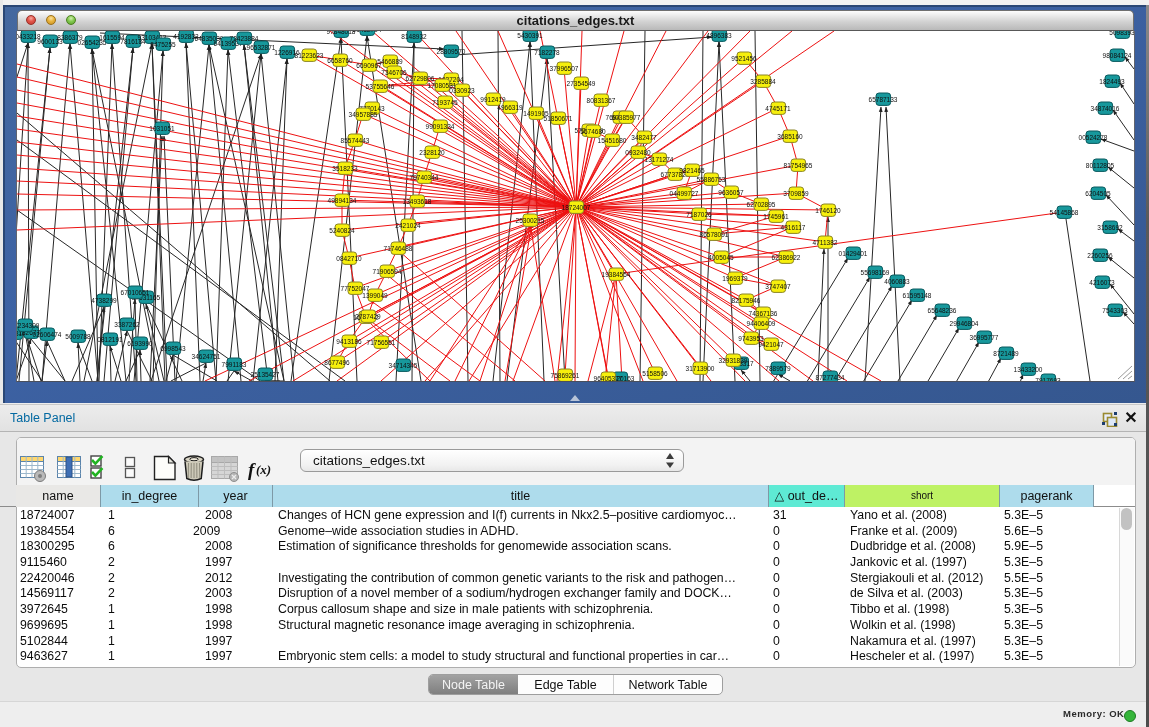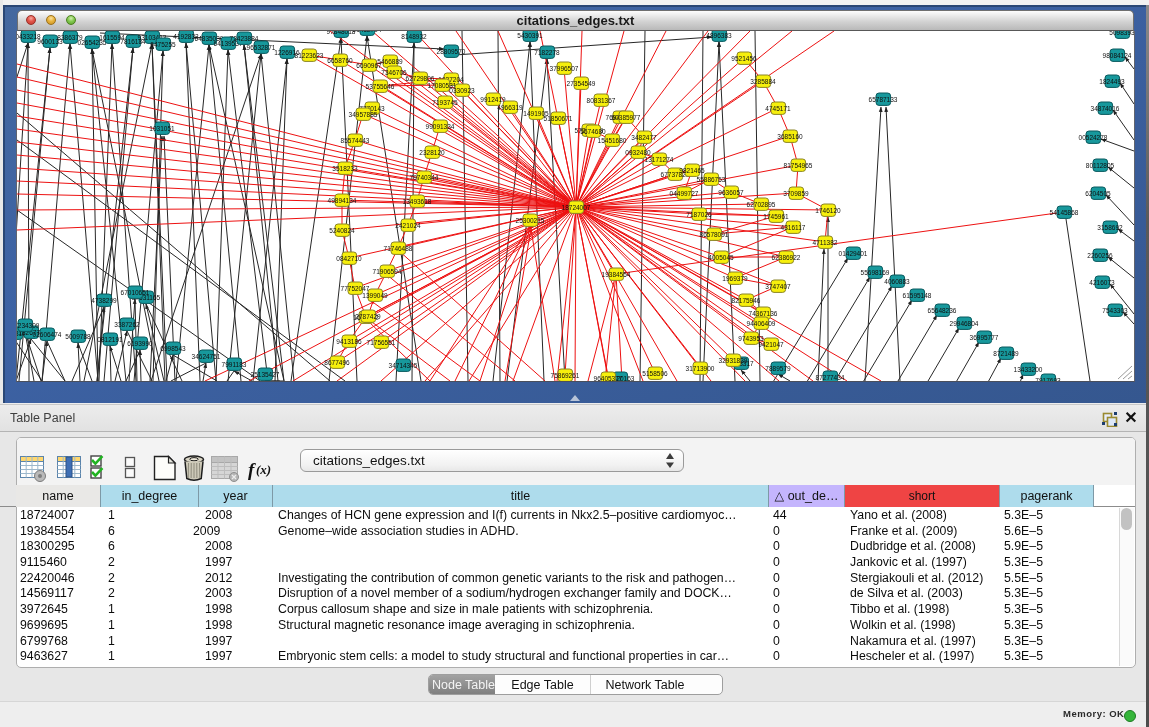--- a/index.html
+++ b/index.html
@@ -929,21 +929,21 @@
     </g>
 </svg>
 
 <svg class="abs" width="16" height="15" style="left:1117px;top:365px">
     <path d="M15 1 L1 14 M15 6 L6 14 M15 11 L11 14" stroke="#9a9a9a" stroke-width="1" fill="none"></path>
   </svg>
 
 <div class="abs" style="left:570px;top:395px;width:10px;height:6px;background:#b8c4d8;clip-path:polygon(50% 0,100% 100%,0 100%)"></div>
 
 <div class="abs" style="left:0;top:404px;width:1146px;height:28px;background:linear-gradient(#ececec,#e2e2e2);border-top:1px solid #c9c9c9;border-bottom:1px solid #b4b4b4"></div>
-<div class="abs" style="left:10px;top:404px;height:28px;line-height:28px;font-size:12.5px;color:#404040">Table Panel</div>
+<div class="abs" style="left:10px;top:404px;height:28px;line-height:28px;font-size:12.5px;color:#0369a1">Table Panel</div>
 <svg class="abs" width="16" height="16" style="left:1102px;top:411px">
 <rect x="1.5" y="2.5" width="8" height="8" fill="#e8eefb" stroke="#9a8a30" stroke-width="1.6"></rect>
 <rect x="5.5" y="6.5" width="9" height="9" fill="#dde8f8" stroke="#9a8a30" stroke-width="1.6"></rect>
 <rect x="12" y="1" width="3" height="3" fill="#1c3d6e"></rect>
     <rect x="0" y="11" width="3" height="3" fill="#1c3d6e"></rect>
     <rect x="12" y="12" width="3" height="3" fill="#1c3d6e"></rect>
 </svg>
 <div class="abs" style="left:1122px;top:409px;width:18px;height:18px;font-size:16px;font-weight:bold;color:#111;text-align:center;line-height:18px">✕</div>
 
 <div class="abs" style="left:0;top:432px;width:1146px;height:295px;background:#e7e7e7"></div>
@@ -1007,43 +1007,44 @@
       <path d="M5 0 L9 6 L1 6 z" fill="#3c3c3c"></path>
       <path d="M5 15 L9 9.5 L1 9.5 z" fill="#3c3c3c"></path>
     </svg>
 </div>
 
 <div class="abs" style="left:0;top:485px;width:1135px;height:22px;border-bottom:1px solid #8c8c8c">
 <div style="position:absolute;left:16px;width:85px;top:0;height:22px;background:#e9e8e6;border-right:1px solid #7e99a6;box-sizing:border-box;text-align:center;line-height:22px;font-size:12.5px;color:#111">name</div>
 <div style="position:absolute;left:101px;width:98px;top:0;height:22px;background:#aedcec;border-right:1px solid #7e99a6;box-sizing:border-box;text-align:center;line-height:22px;font-size:12.5px;color:#111">in_degree</div>
 <div style="position:absolute;left:199px;width:74px;top:0;height:22px;background:#aedcec;border-right:1px solid #7e99a6;box-sizing:border-box;text-align:center;line-height:22px;font-size:12.5px;color:#111">year</div>
 <div style="position:absolute;left:273px;width:496px;top:0;height:22px;background:#aedcec;border-right:1px solid #7e99a6;box-sizing:border-box;text-align:center;line-height:22px;font-size:12.5px;color:#111">title</div>
-<div style="position:absolute;left:769px;width:76px;top:0;height:22px;background:#c4b5fd;border-right:1px solid #7e99a6;box-sizing:border-box;text-align:center;line-height:22px;font-size:12.5px;color:#111">△ out_de…</div>
-<div style="position:absolute;left:845px;width:155px;top:0;height:22px;background:#ef4444;border-right:1px solid #7e99a6;box-sizing:border-box;text-align:center;line-height:22px;font-size:12px;color:#111">short</div>
+<div style="position:absolute;left:769px;width:76px;top:0;height:22px;background:#5eead4;border-right:1px solid #7e99a6;box-sizing:border-box;text-align:center;line-height:22px;font-size:12.5px;color:#111">△ out_de…</div>
+<div style="position:absolute;left:845px;width:155px;top:0;height:22px;background:#bef264;border-right:1px solid #7e99a6;box-sizing:border-box;text-align:center;line-height:22px;font-size:10px;color:#111">short</div>
 <div style="position:absolute;left:1000px;width:94px;top:0;height:22px;background:#aedcec;border-right:1px solid #7e99a6;box-sizing:border-box;text-align:center;line-height:22px;font-size:12.5px;color:#111">pagerank</div>
 </div>
 
 <div class="abs" style="left:0;top:508px;width:1136px;height:160px;font-size:12.3px;color:#0c0c0c">
 <div style="position:absolute;left:20px;top:0px;height:16px;white-space:nowrap">18724007</div>
     <div style="position:absolute;left:108px;top:0px;height:16px;white-space:nowrap">1</div>
     <div style="position:absolute;left:205px;top:0px;height:16px;white-space:nowrap">2008</div>
     <div style="position:absolute;left:278px;top:0px;height:16px;white-space:nowrap">Changes of HCN gene expression and I(f) currents in Nkx2.5–positive cardiomyoc…</div>
-    <div style="position:absolute;left:773px;top:0px;height:16px;white-space:nowrap">44</div>
+    <div style="position:absolute;left:773px;top:0px;height:16px;white-space:nowrap">31</div>
     <div style="position:absolute;left:850px;top:0px;height:16px;white-space:nowrap">Yano et al. (2008)</div>
     <div style="position:absolute;left:1004px;top:0px;height:16px;white-space:nowrap">5.3E–5</div>
 <div style="position:absolute;left:20px;top:16px;height:16px;white-space:nowrap">19384554</div>
     <div style="position:absolute;left:108px;top:16px;height:16px;white-space:nowrap">6</div>
     <div style="position:absolute;left:193px;top:16px;height:16px;white-space:nowrap">2009</div>
     <div style="position:absolute;left:278px;top:16px;height:16px;white-space:nowrap">Genome–wide association studies in ADHD.</div>
     <div style="position:absolute;left:773px;top:16px;height:16px;white-space:nowrap">0</div>
     <div style="position:absolute;left:850px;top:16px;height:16px;white-space:nowrap">Franke et al. (2009)</div>
     <div style="position:absolute;left:1004px;top:16px;height:16px;white-space:nowrap">5.6E–5</div>
 <div style="position:absolute;left:20px;top:31px;height:16px;white-space:nowrap">18300295</div>
     <div style="position:absolute;left:108px;top:31px;height:16px;white-space:nowrap">6</div>
     <div style="position:absolute;left:205px;top:31px;height:16px;white-space:nowrap">2008</div>
+    <div style="position:absolute;left:278px;top:31px;height:16px;white-space:nowrap">Estimation of significance thresholds for genomewide association scans.</div>
     <div style="position:absolute;left:773px;top:31px;height:16px;white-space:nowrap">0</div>
     <div style="position:absolute;left:850px;top:31px;height:16px;white-space:nowrap">Dudbridge et al. (2008)</div>
     <div style="position:absolute;left:1004px;top:31px;height:16px;white-space:nowrap">5.9E–5</div>
 <div style="position:absolute;left:20px;top:47px;height:16px;white-space:nowrap">9115460</div>
     <div style="position:absolute;left:108px;top:47px;height:16px;white-space:nowrap">2</div>
     <div style="position:absolute;left:205px;top:47px;height:16px;white-space:nowrap">1997</div>
     <div style="position:absolute;left:773px;top:47px;height:16px;white-space:nowrap">0</div>
     <div style="position:absolute;left:850px;top:47px;height:16px;white-space:nowrap">Jankovic et al. (1997)</div>
     <div style="position:absolute;left:1004px;top:47px;height:16px;white-space:nowrap">5.3E–5</div>
 <div style="position:absolute;left:20px;top:63px;height:16px;white-space:nowrap">22420046</div>
@@ -1067,39 +1068,39 @@
     <div style="position:absolute;left:773px;top:94px;height:16px;white-space:nowrap">0</div>
     <div style="position:absolute;left:850px;top:94px;height:16px;white-space:nowrap">Tibbo et al. (1998)</div>
     <div style="position:absolute;left:1004px;top:94px;height:16px;white-space:nowrap">5.3E–5</div>
 <div style="position:absolute;left:20px;top:110px;height:16px;white-space:nowrap">9699695</div>
     <div style="position:absolute;left:108px;top:110px;height:16px;white-space:nowrap">1</div>
     <div style="position:absolute;left:205px;top:110px;height:16px;white-space:nowrap">1998</div>
     <div style="position:absolute;left:278px;top:110px;height:16px;white-space:nowrap">Structural magnetic resonance image averaging in schizophrenia.</div>
     <div style="position:absolute;left:773px;top:110px;height:16px;white-space:nowrap">0</div>
     <div style="position:absolute;left:850px;top:110px;height:16px;white-space:nowrap">Wolkin et al. (1998)</div>
     <div style="position:absolute;left:1004px;top:110px;height:16px;white-space:nowrap">5.3E–5</div>
-<div style="position:absolute;left:20px;top:126px;height:16px;white-space:nowrap">6799768</div>
+<div style="position:absolute;left:20px;top:126px;height:16px;white-space:nowrap">5102844</div>
     <div style="position:absolute;left:108px;top:126px;height:16px;white-space:nowrap">1</div>
     <div style="position:absolute;left:205px;top:126px;height:16px;white-space:nowrap">1997</div>
     <div style="position:absolute;left:773px;top:126px;height:16px;white-space:nowrap">0</div>
     <div style="position:absolute;left:850px;top:126px;height:16px;white-space:nowrap">Nakamura et al. (1997)</div>
     <div style="position:absolute;left:1004px;top:126px;height:16px;white-space:nowrap">5.3E–5</div>
 <div style="position:absolute;left:20px;top:141px;height:16px;white-space:nowrap">9463627</div>
     <div style="position:absolute;left:108px;top:141px;height:16px;white-space:nowrap">1</div>
     <div style="position:absolute;left:205px;top:141px;height:16px;white-space:nowrap">1997</div>
     <div style="position:absolute;left:278px;top:141px;height:16px;white-space:nowrap">Embryonic stem cells: a model to study structural and functional properties in car…</div>
     <div style="position:absolute;left:773px;top:141px;height:16px;white-space:nowrap">0</div>
     <div style="position:absolute;left:850px;top:141px;height:16px;white-space:nowrap">Hescheler et al. (1997)</div>
     <div style="position:absolute;left:1004px;top:141px;height:16px;white-space:nowrap">5.3E–5</div>
 </div>
 
 <div class="abs" style="left:1119px;top:508px;width:15px;height:158px;background:#fafafa;border-left:1px solid #d8d8d8"></div>
 <div class="abs" style="left:1121px;top:508px;width:11px;height:22px;background:#c2c2c2;border-radius:6px"></div>
 
 <div class="abs" style="left:428px;top:674px;width:295px;height:21px;border:1px solid #9e9e9e;border-radius:5px;background:#fdfdfd;overflow:hidden;display:flex">
-<div style="width:66px;background:linear-gradient(#a2a2a2,#7f7f7f);color:#f4f4f4;text-align:right;line-height:21px;font-size:12.5px">Node Table</div>
+<div style="width:89px;background:linear-gradient(#a2a2a2,#7f7f7f);color:#f4f4f4;text-align:center;line-height:21px;font-size:12.5px">Node Table</div>
 <div style="width:96px;color:#111;text-align:center;line-height:21px;font-size:12.5px;border-right:1px solid #cfcfcf">Edge Table</div>
 <div style="width:108px;color:#111;text-align:center;line-height:21px;font-size:12.5px">Network Table</div>
 </div>
 
 <div class="abs" style="left:0;top:701px;width:1146px;height:26px;background:#eeeeee;border-top:1px solid #d6d6d6"></div>
 <div class="abs" style="left:1063px;top:701px;height:42px;line-height:26px;font-size:9.5px;font-weight:bold;color:#2a2a2a;letter-spacing:0.5px">Memory: OK</div>
 <div class="abs" style="left:1124px;top:710px;width:12px;height:12px;border-radius:50%;background:#35b53a;border:1px solid #1d7a22"></div>
 
 </body></html>

